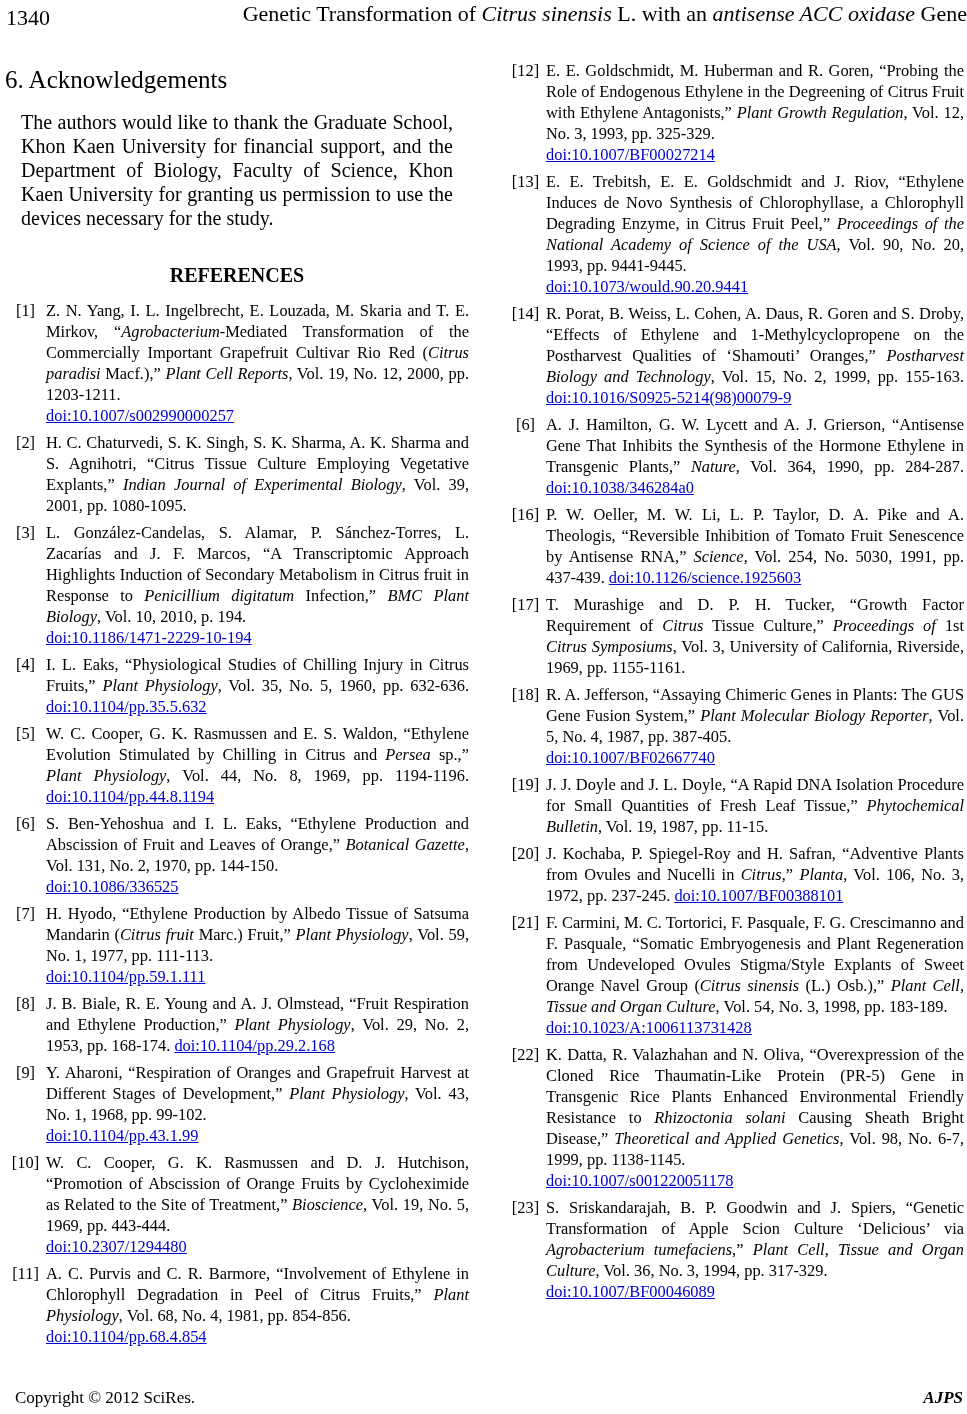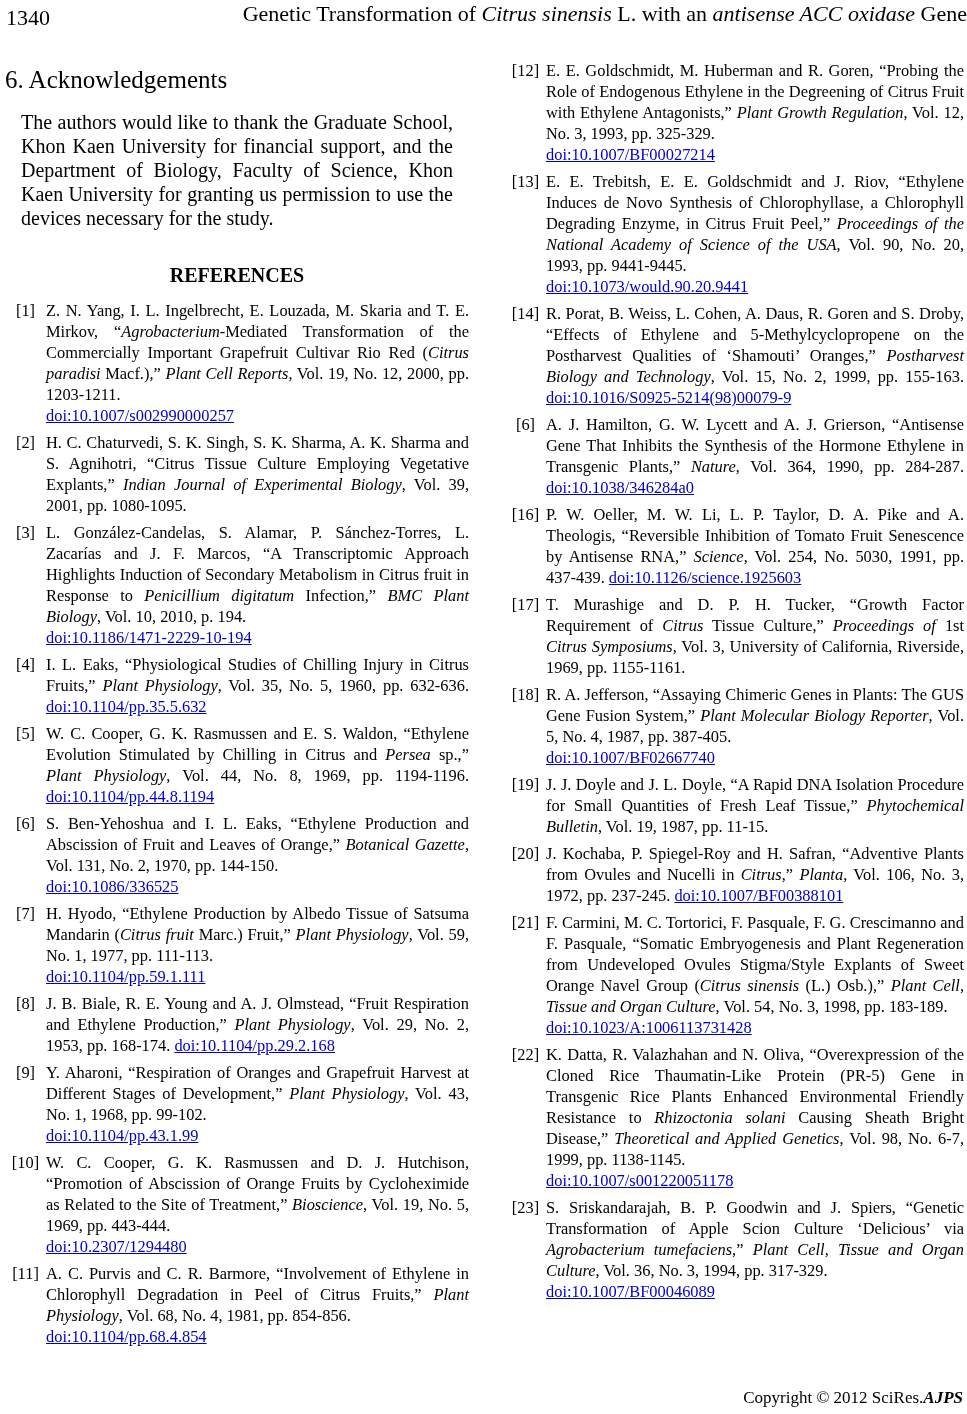--- a/index.html
+++ b/index.html
@@ -84,25 +84,25 @@
   }
   .it { font-style: italic; }
   a.doi {
     color: var(--link-color, #0000CC);
     text-decoration: underline;
     cursor: pointer;
   }
   
   .page-footer {
     position: absolute;
-    left: 5px;
+    left: 15px;
     right: 4px;
     bottom: 6px;
     display: flex;
-    justify-content: flex-end;
+    justify-content: space-between;
     font-size: 17px;
   }
   .journal-abbrev {
     font-style: italic;
     font-weight: bold;
   }
 </style>
 </head>
 <body>
 
@@ -174,21 +174,21 @@
           <div class="ref-item">
             <div class="ref-num">[12]</div>
             <div class="ref-text"><span>E. E. Goldschmidt, M. Huberman and R. Goren, “Probing the Role of Endogenous Ethylene in the Degreening of Citrus Fruit with Ethylene Antagonists,” </span><span class="it">Plant Growth Regulation</span><span>, Vol. 12, No. 3, 1993, pp. 325-329.</span><br><a class="doi">doi:10.1007/BF00027214</a></div>
           </div>
           <div class="ref-item">
             <div class="ref-num">[13]</div>
             <div class="ref-text"><span>E. E. Trebitsh, E. E. Goldschmidt and J. Riov, “Ethylene Induces de Novo Synthesis of Chlorophyllase, a Chlorophyll Degrading Enzyme, in Citrus Fruit Peel,” </span><span class="it">Proceedings of the National Academy of Science of the USA</span><span>, Vol. 90, No. 20, 1993, pp. 9441-9445.</span><br><a class="doi">doi:10.1073/would.90.20.9441</a></div>
           </div>
           <div class="ref-item">
             <div class="ref-num">[14]</div>
-            <div class="ref-text"><span>R. Porat, B. Weiss, L. Cohen, A. Daus, R. Goren and S. Droby, “Effects of Ethylene and 5-Methylcyclopropene on the Postharvest Qualities of ‘Shamouti’ Oranges,” </span><span class="it">Postharvest Biology and Technology</span><span>, Vol. 15, No. 2, 1999, pp. 155-163. </span><a class="doi">doi:10.1016/S0925-5214(98)00079-9</a></div>
+            <div class="ref-text"><span>R. Porat, B. Weiss, L. Cohen, A. Daus, R. Goren and S. Droby, “Effects of Ethylene and 1-Methylcyclopropene on the Postharvest Qualities of ‘Shamouti’ Oranges,” </span><span class="it">Postharvest Biology and Technology</span><span>, Vol. 15, No. 2, 1999, pp. 155-163. </span><a class="doi">doi:10.1016/S0925-5214(98)00079-9</a></div>
           </div>
           <div class="ref-item">
             <div class="ref-num">[6]</div>
             <div class="ref-text"><span>A. J. Hamilton, G. W. Lycett and A. J. Grierson, “Antisense Gene That Inhibits the Synthesis of the Hormone Ethylene in Transgenic Plants,” </span><span class="it">Nature</span><span>, Vol. 364, 1990, pp. 284-287. </span><a class="doi">doi:10.1038/346284a0</a></div>
           </div>
           <div class="ref-item">
             <div class="ref-num">[16]</div>
             <div class="ref-text"><span>P. W. Oeller, M. W. Li, L. P. Taylor, D. A. Pike and A. Theologis, “Reversible Inhibition of Tomato Fruit Senescence by Antisense RNA,” </span><span class="it">Science</span><span>, Vol. 254, No. 5030, 1991, pp. 437-439. </span><a class="doi">doi:10.1126/science.1925603</a></div>
           </div>
           <div class="ref-item">

